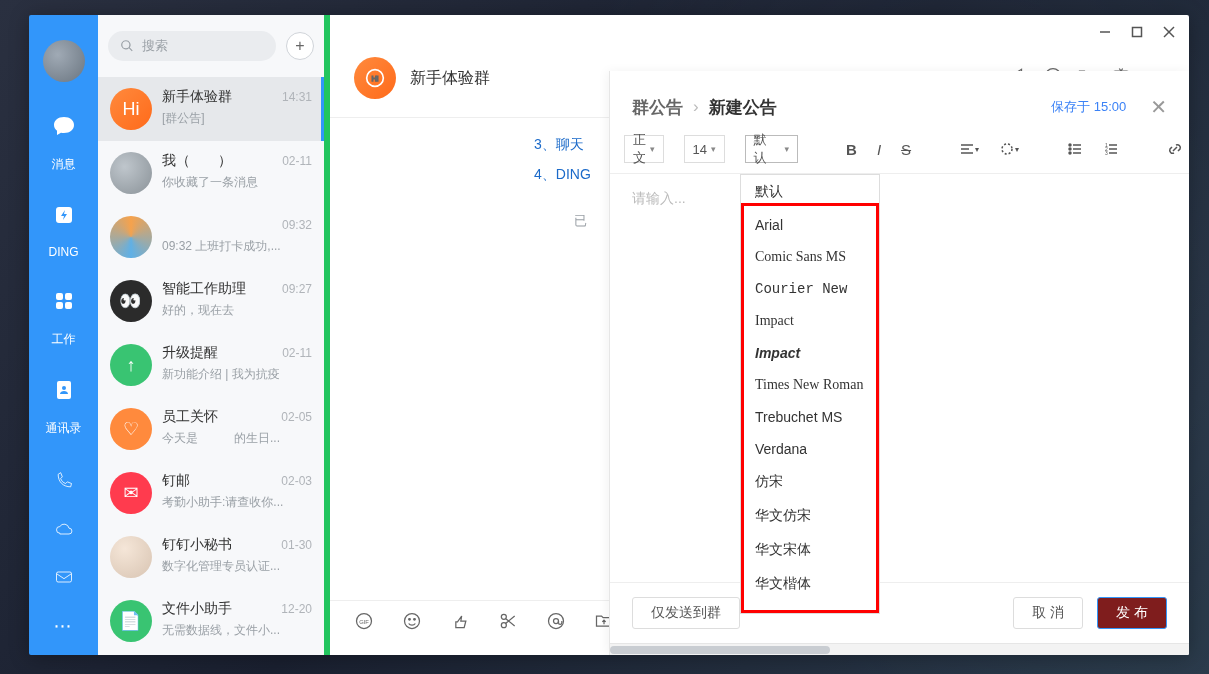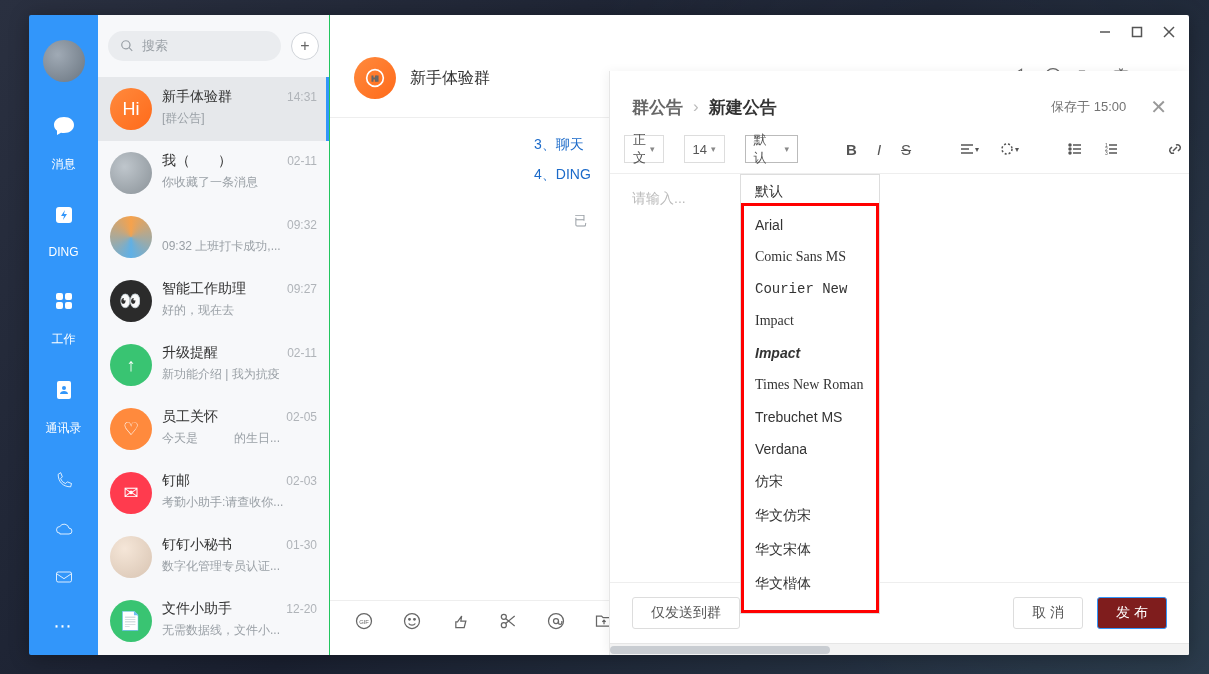--- a/index.html
+++ b/index.html
@@ -9,21 +9,21 @@
 .app { position: absolute; top: 15px; left: 29px; width: 1160px; height: 640px; display: flex; border-radius: 2px; overflow: hidden; box-shadow: 0 2px 20px rgba(0,0,0,0.3); }
 .rail { width: 69px; background: #3296fa; display: flex; flex-direction: column; align-items: center; padding-top: 25px; color: #fff; }
 .rail .avatar { width: 42px; height: 42px; border-radius: 50%; background: radial-gradient(circle at 35% 35%, #a0aab5, #6a7580); margin-bottom: 32px; }
 .rail .nav-item { display: flex; flex-direction: column; align-items: center; margin-bottom: 30px; cursor: pointer; font-size: 12px; gap: 18px; }
 .rail .nav-item svg { width: 24px; height: 24px; fill: #fff; }
 .rail .spacer { flex: 1; }
 .rail .small-ic { margin-bottom: 24px; cursor: pointer; }
 .rail .small-ic svg { width: 20px; height: 20px; stroke: #fff; fill: none; }
 .rail .dots { font-size: 18px; letter-spacing: 2px; margin-bottom: 18px; }
 
-.chatlist { width: 232px; background: #f7f8fa; display: flex; flex-direction: column; border-right: 1px solid #22c55e; }
+.chatlist { width: 232px; background: #f7f8fa; display: flex; flex-direction: column; border-right: 6px solid #22c55e; }
 .search-row { display: flex; align-items: center; padding: 16px 10px; gap: 10px; }
 .search-box { flex: 1; height: 30px; background: #eaecef; border-radius: 15px; display: flex; align-items: center; padding: 0 12px; color: #9aa0a6; font-size: 13px; gap: 8px; }
 .search-box svg { width: 14px; height: 14px; fill: #9aa0a6; }
 .add-btn { width: 28px; height: 28px; border: 1px solid #d0d4d9; border-radius: 50%; display: flex; align-items: center; justify-content: center; background: #fff; cursor: pointer; font-size: 16px; color: #666; }
 .conv { display: flex; padding: 11px 12px; gap: 10px; cursor: pointer; position: relative; }
 .conv.active { background: #e6e8eb; }
 .conv.active::after { content:''; position:absolute; right:0; top:0; bottom:0; width:3px; background:#3296fa; }
 .conv .cav { width: 42px; height: 42px; border-radius: 50%; flex-shrink: 0; display:flex; align-items:center; justify-content:center; color:#fff; font-size:18px; font-weight:500; }
 .conv .cbody { flex: 1; min-width: 0; }
 .conv .row1 { display: flex; justify-content: space-between; align-items:center; }
@@ -51,21 +51,21 @@
 .comp-row { display:flex; gap: 28px; }
 .comp-row .cic { cursor:pointer; }
 .comp-row svg { width: 20px; height: 20px; stroke: #666; fill: none; stroke-width: 1.5; }
 
 .panel { position: absolute; top: 56px; right: 0; bottom: 0; width: 580px; background: #fff; border-left: 1px solid #e6e6e6; box-shadow: -2px 0 10px rgba(0,0,0,0.05); display:flex; flex-direction:column; }
 .panel-hdr { display:flex; align-items:center; padding: 24px 22px 16px; gap: 10px; font-size: 17px; }
 .panel-hdr .bc1 { color:#666; font-weight:600; }
 .panel-hdr .chev { color:#bbb; }
 .panel-hdr .bc2 { color:#333; font-weight:600; }
 .panel-hdr .spacer3 { flex:1; }
-.panel-hdr .saved { font-size:13px; color:#737373; }
+.panel-hdr .saved { font-size:13px; color:#3b82f6; }
 .panel-hdr .close { cursor:pointer; color:#999; font-size:20px; margin-left:14px; }
 
 .toolbar { display:flex; align-items:center; padding: 0 14px 10px; gap: 20px; border-bottom: 1px solid #eee; flex-wrap: nowrap; }
 .tbtn { padding: 4px 8px; border:1px solid #ddd; font-size:13px; color:#555; background:#fff; cursor:pointer; display:flex; align-items:center; gap:4px; height:28px; }
 .tbtn .car { font-size:9px; color:#888; }
 .tbtn.font { border-color:#bbb; }
 .tic { width:28px; height:28px; display:flex; align-items:center; justify-content:center; cursor:pointer; font-size:15px; color:#555; }
 .tic svg { width:16px; height:16px; stroke:#555; fill:none; stroke-width:1.5; }
 .tsep { width:1px; height:18px; background:#e0e0e0; margin: 0 4px; }
 

